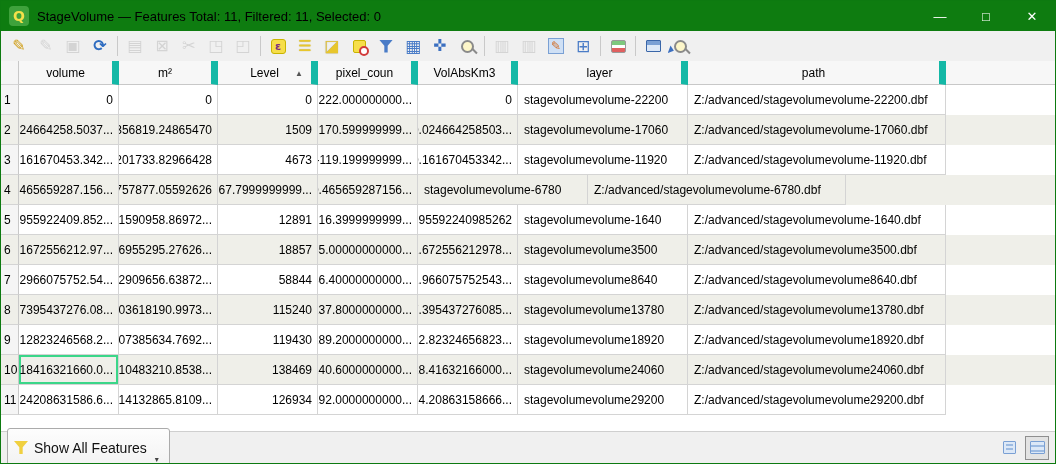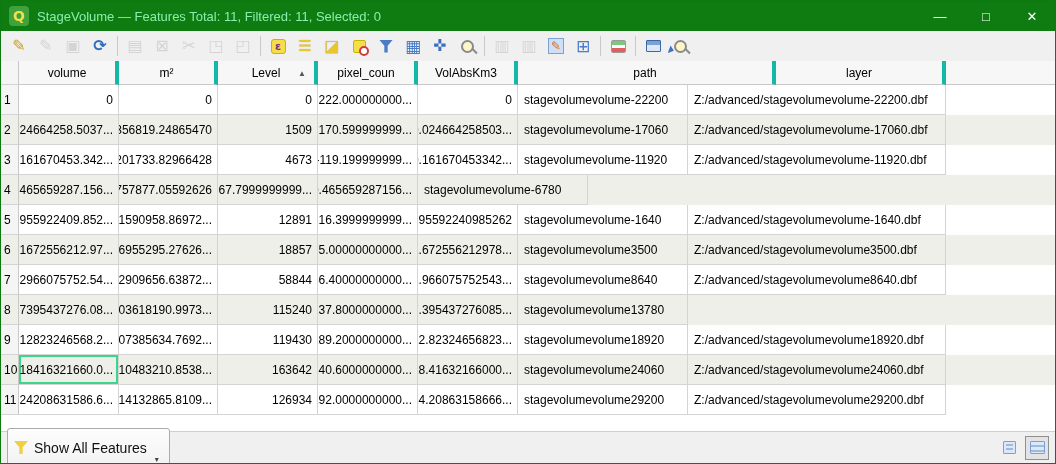--- a/index.html
+++ b/index.html
@@ -3,21 +3,21 @@
 <meta charset="utf-8">
 <style>
   * { margin:0; padding:0; box-sizing:border-box; }
   html,body { width:1056px; height:464px; font-family:"Liberation Sans", sans-serif; background:#fff; }
   .window { width:1056px; height:464px; border:1px solid #0d7a10; display:flex; flex-direction:column; overflow:hidden; background:#fff; }
 
   
   .titlebar { height:30px; background:#0e7c10; display:flex; align-items:center; flex:0 0 auto; }
   .app-logo { width:20px; height:20px; margin:0 8px 0 8px; background:#3fa23c; border-radius:4px; display:flex; align-items:center; justify-content:center; }
   .app-logo span { color:#f4e04a; font-weight:bold; font-size:14px; line-height:1; font-family:"DejaVu Sans", sans-serif; }
-  .title-text { color:#86efac; font-size:13px; flex:1 1 auto; white-space:nowrap; overflow:hidden; }
+  .title-text { color:#000000; font-size:13px; flex:1 1 auto; white-space:nowrap; overflow:hidden; }
   .win-controls { display:flex; height:30px; }
   .win-btn { width:46px; height:30px; display:flex; align-items:center; justify-content:center; color:#fff; font-size:13px; background:transparent; border:0; }
 
   
   .toolbar { height:30px; background:#f0f0f0; display:flex; align-items:center; padding-left:5px; gap:1px; flex:0 0 auto; }
   .tbtn { width:26px; height:26px; border:0; background:transparent; display:flex; align-items:center; justify-content:center; padding:0; }
   .tbtn .tbi { display:flex; align-items:center; justify-content:center; font-size:16px; line-height:1; font-family:"DejaVu Sans", sans-serif; }
   .tbtn.disabled .tbi { color:#bdbdbd !important; filter:grayscale(1) opacity(.55); }
   .tsep { width:1px; height:20px; background:#c9c9c9; margin:0 3px; flex:0 0 auto; }
 
@@ -37,21 +37,21 @@
   .i-edit-attributes { width:16px; height:16px; background:#cfe0f5; border:1px solid #7aa0d4; color:#d2691e; font-size:12px !important; }
   .i-field-calculator { color:#4a7cc7; font-size:17px !important; }
   .i-conditional-formatting { width:15px; height:13px; border:1px solid #9a9a9a; border-radius:2px; background:linear-gradient(#7ec87e 0 40%, #fff 40% 60%, #e06060 60% 100%); }
   .i-dock-attribute-table { width:15px; height:12px; border:1px solid #3a66a8; background:linear-gradient(#7aa0d4 0 4px, #dce8f7 4px 100%); border-radius:1px; }
   .i-actions { position:relative; }
   .i-actions::before { content:""; position:absolute; left:-7px; bottom:-3px; width:0; height:0; border-left:5px solid #3b6fc0; border-top:4px solid transparent; border-bottom:4px solid transparent; transform:rotate(20deg); }
 
   
   .grid { flex:1 1 auto; display:flex; flex-direction:column; background:#fff; overflow:hidden; }
   .hrow { display:flex; height:24px; flex:0 0 auto; }
-  .hcell { background:#f7f7f7; border-right:4px solid #14b8a6; border-bottom:1px solid #c8c8c8; display:flex; align-items:center; justify-content:center; font-size:12px; color:#000; position:relative; }
+  .hcell { background:#f7f7f7; border-right:7px solid #14b8a6; border-bottom:1px solid #c8c8c8; display:flex; align-items:center; justify-content:center; font-size:12px; color:#000; position:relative; }
   .hcell.filler { flex:1 1 auto; border-right:0; }
   .sort-arrow { font-size:8px; color:#555; position:absolute; right:8px; top:8px; }
   .trow { display:flex; height:30px; flex:0 0 auto; background:#fff; }
   .trow.alt .cell, .trow.alt .rnum { background:#efefe9; }
   .rnum { width:18px; flex:0 0 18px; background:#f5f5f5; border-right:1px solid #c8c8c8; border-bottom:1px solid #d4d4d4; font-size:12px; display:flex; align-items:center; padding-left:3px; }
   .cell { border-right:1px solid #d4d4d4; border-bottom:1px solid #d4d4d4; font-size:12px; display:flex; align-items:center; padding:0 5px; white-space:nowrap; overflow:hidden; background:#fff; }
   .cell.num { justify-content:flex-end; }
   .cell.txt { justify-content:flex-start; padding-left:6px; }
   .cell.current { box-shadow:inset 0 0 0 2px #3bd689; }
   .col-volume { width:100px; flex:0 0 100px; }
@@ -192,25 +192,25 @@
         <div class="hcell col-level">
           <span>Level</span>
           <span class="sort-arrow">▲</span>
         </div>
         <div class="hcell col-pixel_coun">
           <span>pixel_coun</span>
         </div>
         <div class="hcell col-volabskm3">
           <span>VolAbsKm3</span>
         </div>
+        <div class="hcell col-layer">
+          <span>layer</span>
+        </div>
         <div class="hcell col-path">
           <span>path</span>
-        </div>
-        <div class="hcell col-layer">
-          <span>layer</span>
         </div>
         <div class="hcell filler"></div>
     </div>
     <div id="tbody">
         <div class="trow">
           <div class="rnum">1</div>
           <div class="cell num col-volume">0</div>
           <div class="cell num col-m2">0</div>
           <div class="cell num col-pixel_coun">0</div>
           <div class="cell num col-level">-222.000000000...</div>
@@ -241,20 +241,21 @@
           <div class="cell txt col-path">Z:/advanced/stagevolumevolume-11920.dbf</div>
           <div class="cell row-filler"></div>
         </div>
         <div class="trow alt">
           <div class="rnum">4</div>
           <div class="cell num col-volume">-465659287.156...</div>
           <div class="cell num col-m2">7757877.05592626</div>
           <div class="cell num col-level">-67.7999999999...</div>
           <div class="cell num col-volabskm3">0.465659287156...</div>
           <div class="cell txt col-layer">stagevolumevolume-6780</div>
+          <div class="cell txt col-path">Z:/advanced/stagevolumevolume-6780.dbf</div>
           <div class="cell row-filler"></div>
         </div>
         <div class="trow">
           <div class="rnum">5</div>
           <div class="cell num col-volume">-955922409.852...</div>
           <div class="cell num col-m2">11590958.86972...</div>
           <div class="cell num col-pixel_coun">12891</div>
           <div class="cell num col-level">-16.3999999999...</div>
           <div class="cell num col-volabskm3">0.95592240985262</div>
           <div class="cell txt col-layer">stagevolumevolume-1640</div>
@@ -284,38 +285,39 @@
           <div class="cell row-filler"></div>
         </div>
         <div class="trow alt">
           <div class="rnum">8</div>
           <div class="cell num col-volume">-7395437276.08...</div>
           <div class="cell num col-m2">103618190.9973...</div>
           <div class="cell num col-pixel_coun">115240</div>
           <div class="cell num col-level">137.8000000000...</div>
           <div class="cell num col-volabskm3">7.395437276085...</div>
           <div class="cell txt col-layer">stagevolumevolume13780</div>
+          <div class="cell txt col-path">Z:/advanced/stagevolumevolume13780.dbf</div>
           <div class="cell row-filler"></div>
         </div>
         <div class="trow">
           <div class="rnum">9</div>
           <div class="cell num col-volume">-12823246568.2...</div>
           <div class="cell num col-m2">107385634.7692...</div>
           <div class="cell num col-pixel_coun">119430</div>
           <div class="cell num col-level">189.2000000000...</div>
           <div class="cell num col-volabskm3">12.82324656823...</div>
           <div class="cell txt col-layer">stagevolumevolume18920</div>
           <div class="cell txt col-path">Z:/advanced/stagevolumevolume18920.dbf</div>
           <div class="cell row-filler"></div>
         </div>
         <div class="trow alt">
           <div class="rnum">10</div>
           <div class="cell num col-volume current">-18416321660.0...</div>
           <div class="cell num col-m2">110483210.8538...</div>
-          <div class="cell num col-pixel_coun">163642</div>
+          <div class="cell num col-pixel_coun">138469</div>
           <div class="cell num col-level">240.6000000000...</div>
           <div class="cell num col-volabskm3">18.41632166000...</div>
           <div class="cell txt col-layer">stagevolumevolume24060</div>
           <div class="cell txt col-path">Z:/advanced/stagevolumevolume24060.dbf</div>
           <div class="cell row-filler"></div>
         </div>
         <div class="trow">
           <div class="rnum">11</div>
           <div class="cell num col-volume">-24208631586.6...</div>
           <div class="cell num col-m2">114132865.8109...</div>

